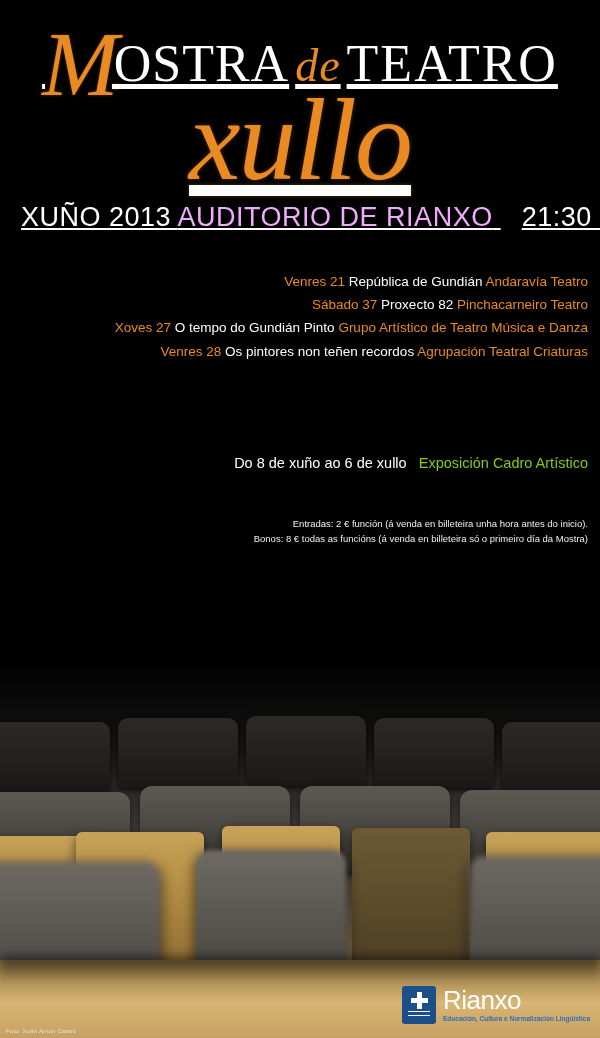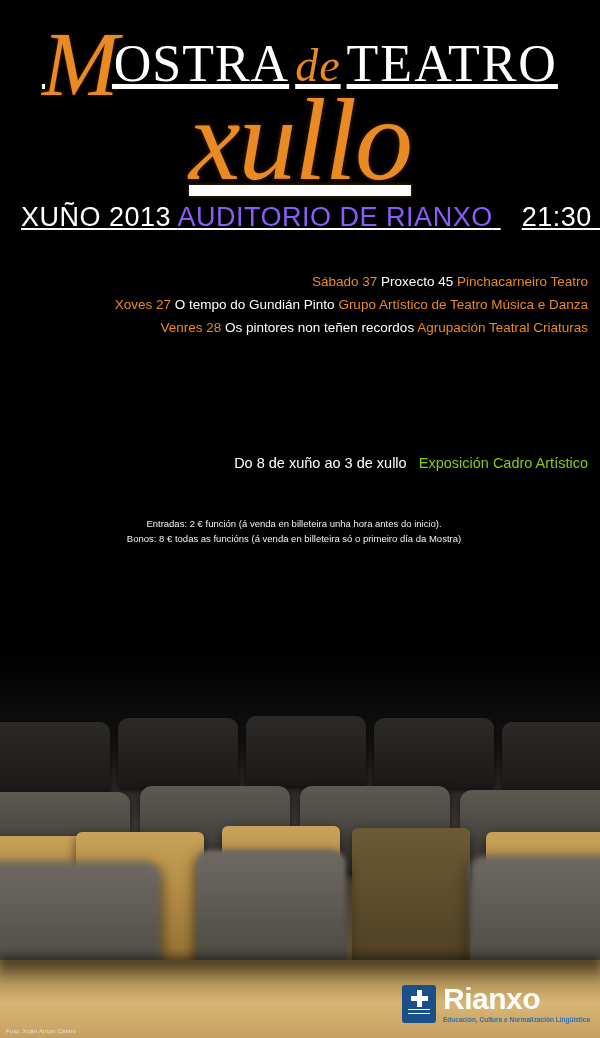--- a/index.html
+++ b/index.html
@@ -102,21 +102,21 @@
     text-shadow:0 0 4px rgba(234,138,34,.35);
   }
 
   .line3 {
     margin-top:4px;
     font-size:27px;
     letter-spacing:0.5px;
     white-space:nowrap;
   }
   .line3 .w { color:#fff;margin-left:21px; }
-  .line3 .o { color:#8b5cf6; }
+  .line3 .o { color:#f0abfc; }
 
   
   .programme {
     position:absolute;
     left:0; top:270px;
     width:600px;
     padding-right:12px;
     text-align:right;
     font-size:13.5px;
     line-height:1.72;
@@ -134,21 +134,21 @@
     color:#fff;
     font-size:14.5px;
     line-height:1.55;
   }
   .expo .dim { color:#84cc16; }
 
   .notes {
     position:absolute;
     left:0; top:516px; width:600px;
     padding-right:12px;
-    text-align:center;
+    text-align:right;
     color:#f0f0f0;
     font-size:9.5px;
     line-height:1.6;
   }
 
   
   .credit {
     position:absolute;
     left:6px; bottom:4px;
     font-size:6px;
@@ -184,21 +184,21 @@
   .logo-shield .cross:before { left:6px; top:0; width:5px; height:17px; }
   .logo-shield .cross:after { left:0; top:6px; width:17px; height:5px; }
   .logo-shield .waves {
     width:22px;height:8px;
     background:
       repeating-linear-gradient(to bottom, #fff 0 1.5px, transparent 1.5px 4px);
     opacity:.95;
   }
   .logo-text { line-height:1; }
   .logo-name {
-    font-size:30px; font-weight:bold; color:#fff; letter-spacing:-0.5px;
+    font-size:26px; font-weight:normal; color:#fff; letter-spacing:-0.5px;
   }
   .logo-sub {
     font-size:6.5px; color:#2f6fb5; font-weight:bold; margin-top:2px; line-height:1.25;
   }
 </style>
 </head>
 <body>
 
 <div id="poster">
 
@@ -236,39 +236,44 @@
     <div class="line2">xullo</div>
     <div class="line3">
       <span class="w">XUÑO 2013</span>
       <span class="o">AUDITORIO DE RIANXO</span>
       <span class="w">21:30 H</span>
     </div>
   </div>
 
   <div class="programme">
     <div class="prog-row">
+      <span class="date">Venres 21</span>
+      <span class="title">República de Gundián</span>
+      <span class="group">Andaravía Teatro</span>
+    </div>
+    <div class="prog-row">
       <span class="date">Sábado 37</span>
-      <span class="title">Proxecto 45</span>
+      <span class="title">Proxecto 82</span>
       <span class="group">Pinchacarneiro Teatro</span>
     </div>
     <div class="prog-row">
       <span class="date">Xoves 27</span>
       <span class="title">O tempo do Gundián Pinto</span>
       <span class="group">Grupo Artístico de Teatro Música e Danza</span>
     </div>
     <div class="prog-row">
       <span class="date">Venres 28</span>
       <span class="title">Os pintores non teñen recordos</span>
       <span class="group">Agrupación Teatral Criaturas</span>
     </div>
   </div>
 
   <div class="expo">
     <div>
-      <span>Do  8 de xuño ao 3 de xullo</span>
+      <span>Do  8 de xuño ao 6 de xullo</span>
       &nbsp;
       <span class="dim">Exposición Cadro Artístico</span>
     </div>
   </div>
 
   <div class="notes">
     <div>Entradas: 2 € función (á venda en billeteira unha hora antes do inicio).</div>
     <div>Bonos: 8 € todas as funcións (á venda en billeteira só o primeiro día da Mostra)</div>
   </div>
 

